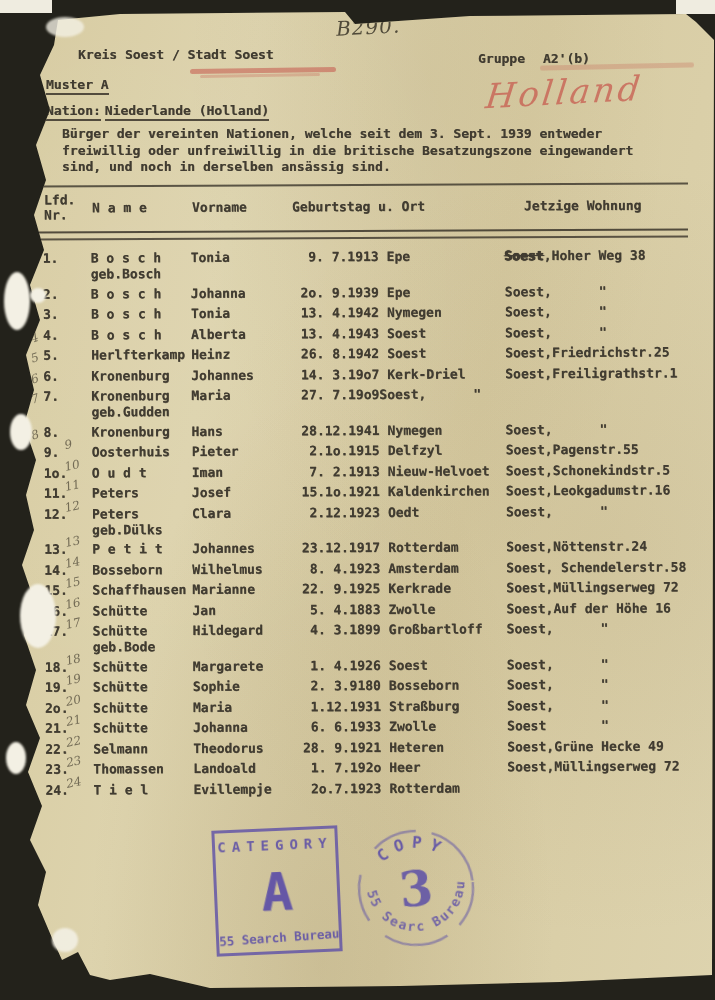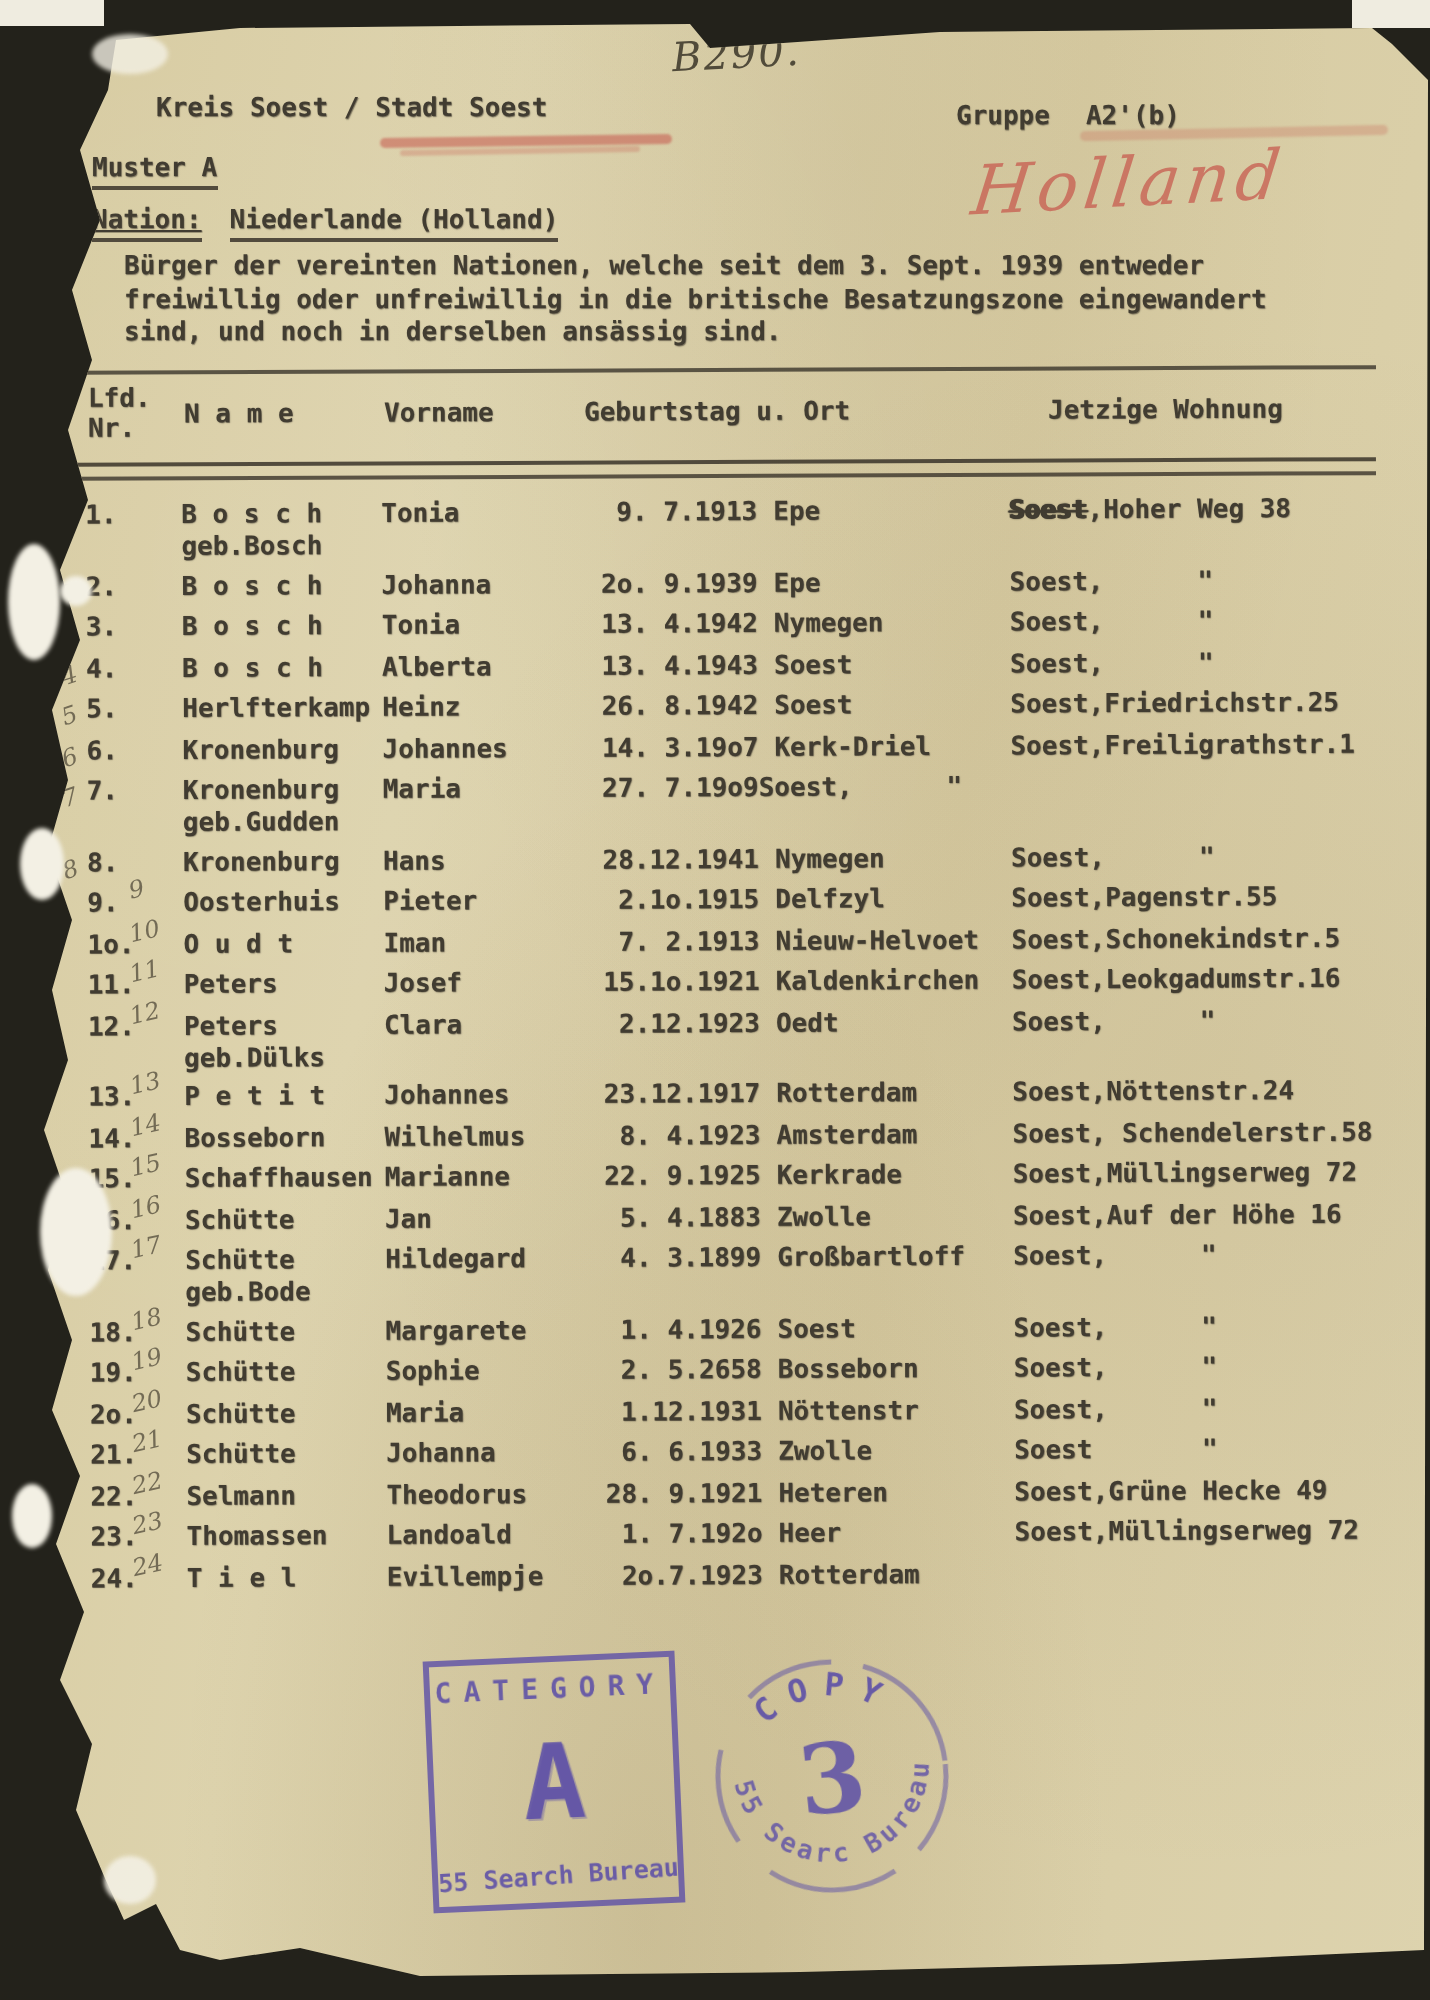--- a/index.html
+++ b/index.html
@@ -36,21 +36,21 @@
   .redline{position:absolute;background:rgba(196,85,74,0.55);border-radius:3px;filter:blur(0.5px);}
   .redline-1{left:190px;top:68px;width:146px;height:5px;transform:rotate(-0.8deg);}
   .redline-1b{left:200px;top:74px;width:120px;height:3px;opacity:.5;transform:rotate(-1deg);}
   .redline-2{left:540px;top:64px;width:154px;height:5px;opacity:.45;transform:rotate(-1.2deg);}
   
   .kreis{left:78px;top:47px;}
   .gruppe{left:478px;top:51px;}
   .gruppe .val{margin-left:18px;}
   .muster{left:46px;top:77px;}
   .nation{left:46px;top:103px;}
-  .nation .lbl{margin-right:14px;text-decoration:underline;}
+  .nation .lbl{margin-right:4px;}
   .intro{left:62px;top:126px;line-height:16.5px;white-space:pre-line;}
   
   .rule-top{position:absolute;left:36px;top:184px;width:652px;height:2px;
             background:rgba(58,52,42,0.8);transform:rotate(-0.25deg);}
   .rule-dbl{position:absolute;left:36px;top:230px;width:652px;height:5px;
             border-top:2px solid rgba(58,52,42,0.85);border-bottom:2px solid rgba(58,52,42,0.8);
             transform:rotate(-0.25deg);}
   
   .thead{position:absolute;left:44px;top:191px;right:20px;display:flex;align-items:center;
          transform:rotate(-0.25deg);}
@@ -279,30 +279,30 @@
           <span class="c-name cell"><span>Schütte</span></span>
           <span class="c-vor cell">Margarete</span>
           <span class="c-date cell">1. 4.1926</span>
           <span class="c-place cell">Soest</span>
           <span class="c-wohn cell">Soest,      "</span>
         </div>
         <div class="trow">
           <span class="c-num cell">19.<span class="hw hw-r">19</span></span>
           <span class="c-name cell"><span>Schütte</span></span>
           <span class="c-vor cell">Sophie</span>
-          <span class="c-date cell">2. 5.2658</span>
+          <span class="c-date cell">2. 3.9180</span>
           <span class="c-place cell">Bosseborn</span>
           <span class="c-wohn cell">Soest,      "</span>
         </div>
         <div class="trow">
           <span class="c-num cell">2o.<span class="hw hw-r">20</span></span>
           <span class="c-name cell"><span>Schütte</span></span>
           <span class="c-vor cell">Maria</span>
           <span class="c-date cell">1.12.1931</span>
-          <span class="c-place cell">Nöttenstr</span>
+          <span class="c-place cell">Straßburg</span>
           <span class="c-wohn cell">Soest,      "</span>
         </div>
         <div class="trow">
           <span class="c-num cell">21.<span class="hw hw-r">21</span></span>
           <span class="c-name cell"><span>Schütte</span></span>
           <span class="c-vor cell">Johanna</span>
           <span class="c-date cell">6. 6.1933</span>
           <span class="c-place cell">Zwolle</span>
           <span class="c-wohn cell">Soest       "</span>
         </div>

